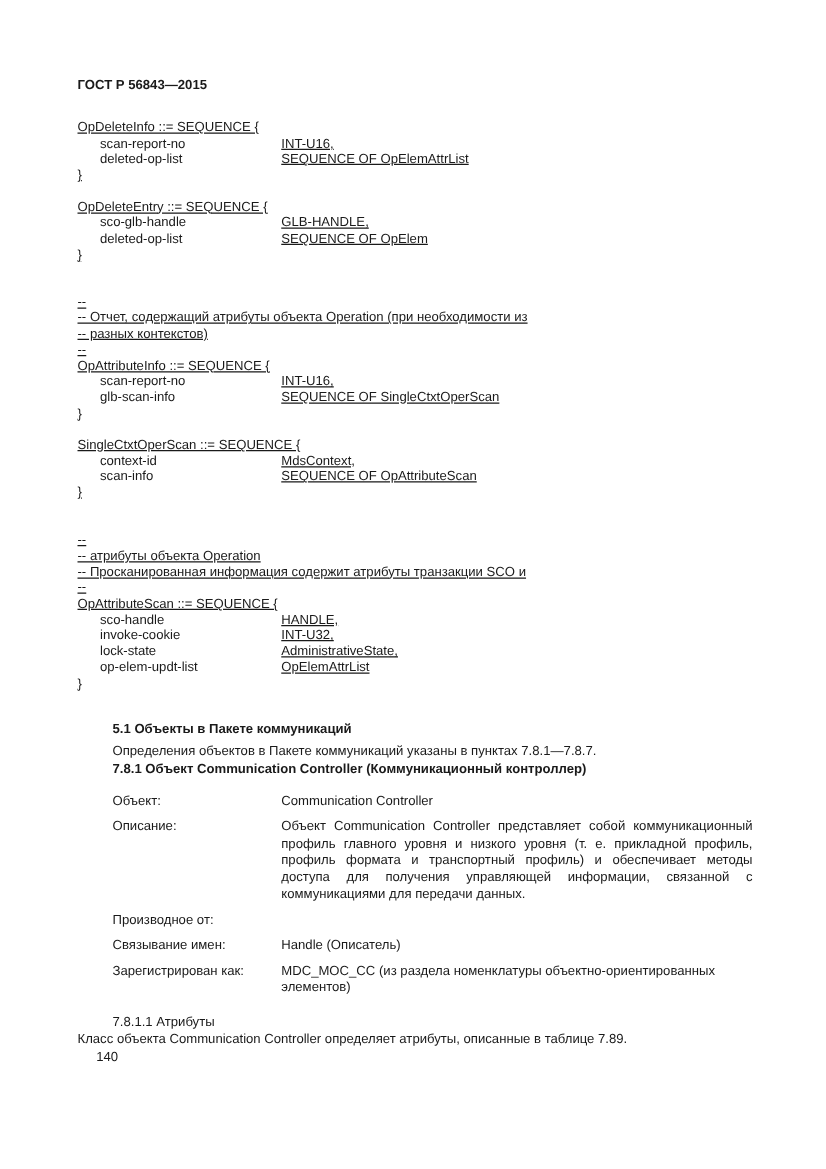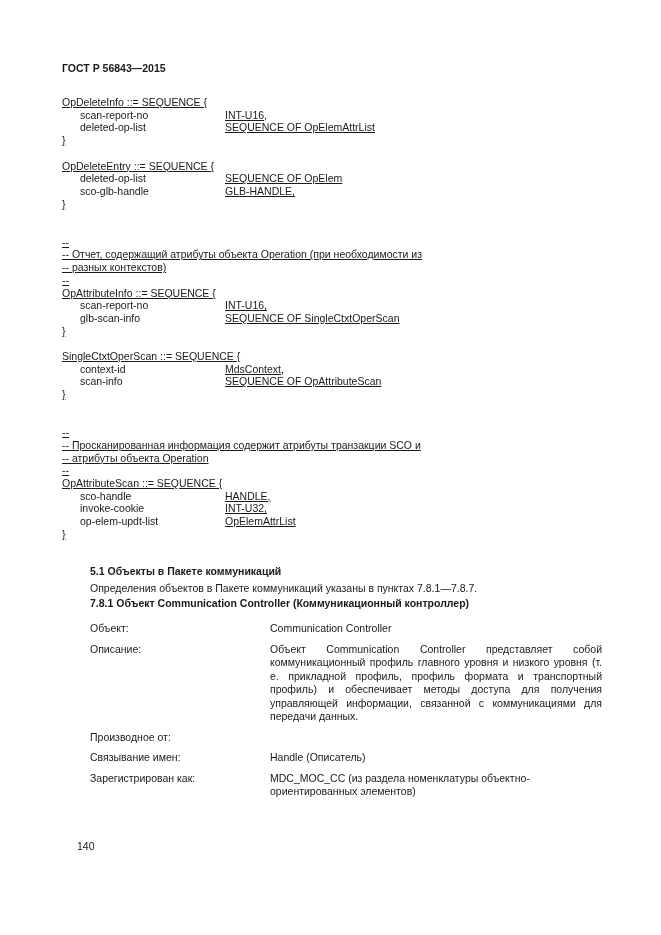--- a/index.html
+++ b/index.html
@@ -18,21 +18,21 @@
   .content { position: absolute; left: 62px; top: 62px; width: 540px; }
   .doc-header { font-weight: bold; line-height: 13px; margin-bottom: 21px; }
   .code-line { line-height: 12.7px; white-space: pre; text-decoration: underline; }
   .fname { display: inline-block; margin-left: 18px; width: 145px; }
   .gap1 { height: 12.7px; }
   .gap2 { height: 25.4px; }
   .text-section { margin-top: 24px; margin-left: 28px; width: 512px; line-height: 13.5px; }
   .sec-heading { font-weight: bold; margin: 0 0 4px 0; }
   .sec-intro { margin: 0 0 1px 0; }
   .sub-heading { font-weight: bold; margin: 0 0 12px 0; }
-  .def-row { display: flex; margin-bottom: 7px; gap: 45px; }
+  .def-row { display: flex; margin-bottom: 7px; }
   .def-label { flex: 0 0 135px; width: 135px; }
   .def-value { width: 377px; }
   .justify { text-align: justify; }
   .attr-block { margin-top: 14px; line-height: 13.5px; }
   .attr-heading { margin: 0 0 0 28px; }
   .attr-text { margin: 0; }
   .page-number { position: absolute; left: 77px; top: 840px; line-height: 13px; }
 </style>
 </head>
 <body>
@@ -42,45 +42,46 @@
 
     <div class="doc-header">ГОСТ Р 56843—2015</div>
 
     <div class="code-section">
       <div class="code-line"><span>OpDeleteInfo ::= SEQUENCE {</span></div>
       <div class="code-line"><span class="fname">scan-report-no</span><span>INT-U16,</span></div>
       <div class="code-line"><span class="fname">deleted-op-list</span><span>SEQUENCE OF OpElemAttrList</span></div>
       <div class="code-line"><span>}</span></div>
       <div class="gap1"></div>
       <div class="code-line"><span>OpDeleteEntry ::= SEQUENCE {</span></div>
+      <div class="code-line"><span class="fname">sco-glb-handle</span><span>GLB-HANDLE,</span></div>
       <div class="code-line"><span class="fname">deleted-op-list</span><span>SEQUENCE OF OpElem</span></div>
-      <div class="code-line"><span class="fname">sco-glb-handle</span><span>GLB-HANDLE,</span></div>
       <div class="code-line"><span>}</span></div>
       <div class="gap2"></div>
       <div class="code-line"><span>--</span></div>
       <div class="code-line"><span>-- Отчет, содержащий атрибуты объекта Operation (при необходимости из</span></div>
       <div class="code-line"><span>-- разных контекстов)</span></div>
       <div class="code-line"><span>--</span></div>
       <div class="code-line"><span>OpAttributeInfo ::= SEQUENCE {</span></div>
       <div class="code-line"><span class="fname">scan-report-no</span><span>INT-U16,</span></div>
       <div class="code-line"><span class="fname">glb-scan-info</span><span>SEQUENCE OF SingleCtxtOperScan</span></div>
       <div class="code-line"><span>}</span></div>
       <div class="gap1"></div>
       <div class="code-line"><span>SingleCtxtOperScan ::= SEQUENCE {</span></div>
       <div class="code-line"><span class="fname">context-id</span><span>MdsContext,</span></div>
       <div class="code-line"><span class="fname">scan-info</span><span>SEQUENCE OF OpAttributeScan</span></div>
       <div class="code-line"><span>}</span></div>
       <div class="gap2"></div>
       <div class="code-line"><span>--</span></div>
+      <div class="code-line"><span>-- атрибуты объекта Operation</span></div>
       <div class="code-line"><span>-- Просканированная информация содержит атрибуты транзакции SCO и</span></div>
-      <div class="code-line"><span>-- атрибуты объекта Operation</span></div>
       <div class="code-line"><span>--</span></div>
       <div class="code-line"><span>OpAttributeScan ::= SEQUENCE {</span></div>
       <div class="code-line"><span class="fname">sco-handle</span><span>HANDLE,</span></div>
       <div class="code-line"><span class="fname">invoke-cookie</span><span>INT-U32,</span></div>
+      <div class="code-line"><span class="fname">lock-state</span><span>AdministrativeState,</span></div>
       <div class="code-line"><span class="fname">op-elem-updt-list</span><span>OpElemAttrList</span></div>
       <div class="code-line"><span>}</span></div>
     </div>
 
     <div class="text-section">
       <p class="sec-heading">5.1 Объекты в Пакете коммуникаций</p>
       <p class="sec-intro">Определения объектов в Пакете коммуникаций указаны в пунктах 7.8.1—7.8.7.</p>
       <p class="sub-heading">7.8.1 Объект Communication Controller (Коммуникационный контроллер)</p>
 
       <div class="def-list">
@@ -99,17 +100,21 @@
           <span class="def-label">Связывание имен:</span>
           <span class="def-value">Handle (Описатель)</span>
         </div>
         <div class="def-row">
           <span class="def-label">Зарегистрирован как:</span>
           <span class="def-value">MDC_MOC_CC (из раздела номенклатуры объектно-ориентированных элементов)</span>
         </div>
       </div>
     </div>
 
+    <div class="attr-block">
+      <p class="attr-heading">7.8.1.1 Атрибуты</p>
+      <p class="attr-text">Класс объекта Communication Controller определяет атрибуты, описанные в таблице 7.89.</p>
+    </div>
 
   </div>
 
   <div class="page-number">140</div>
 </div>
 
 </body></html>

